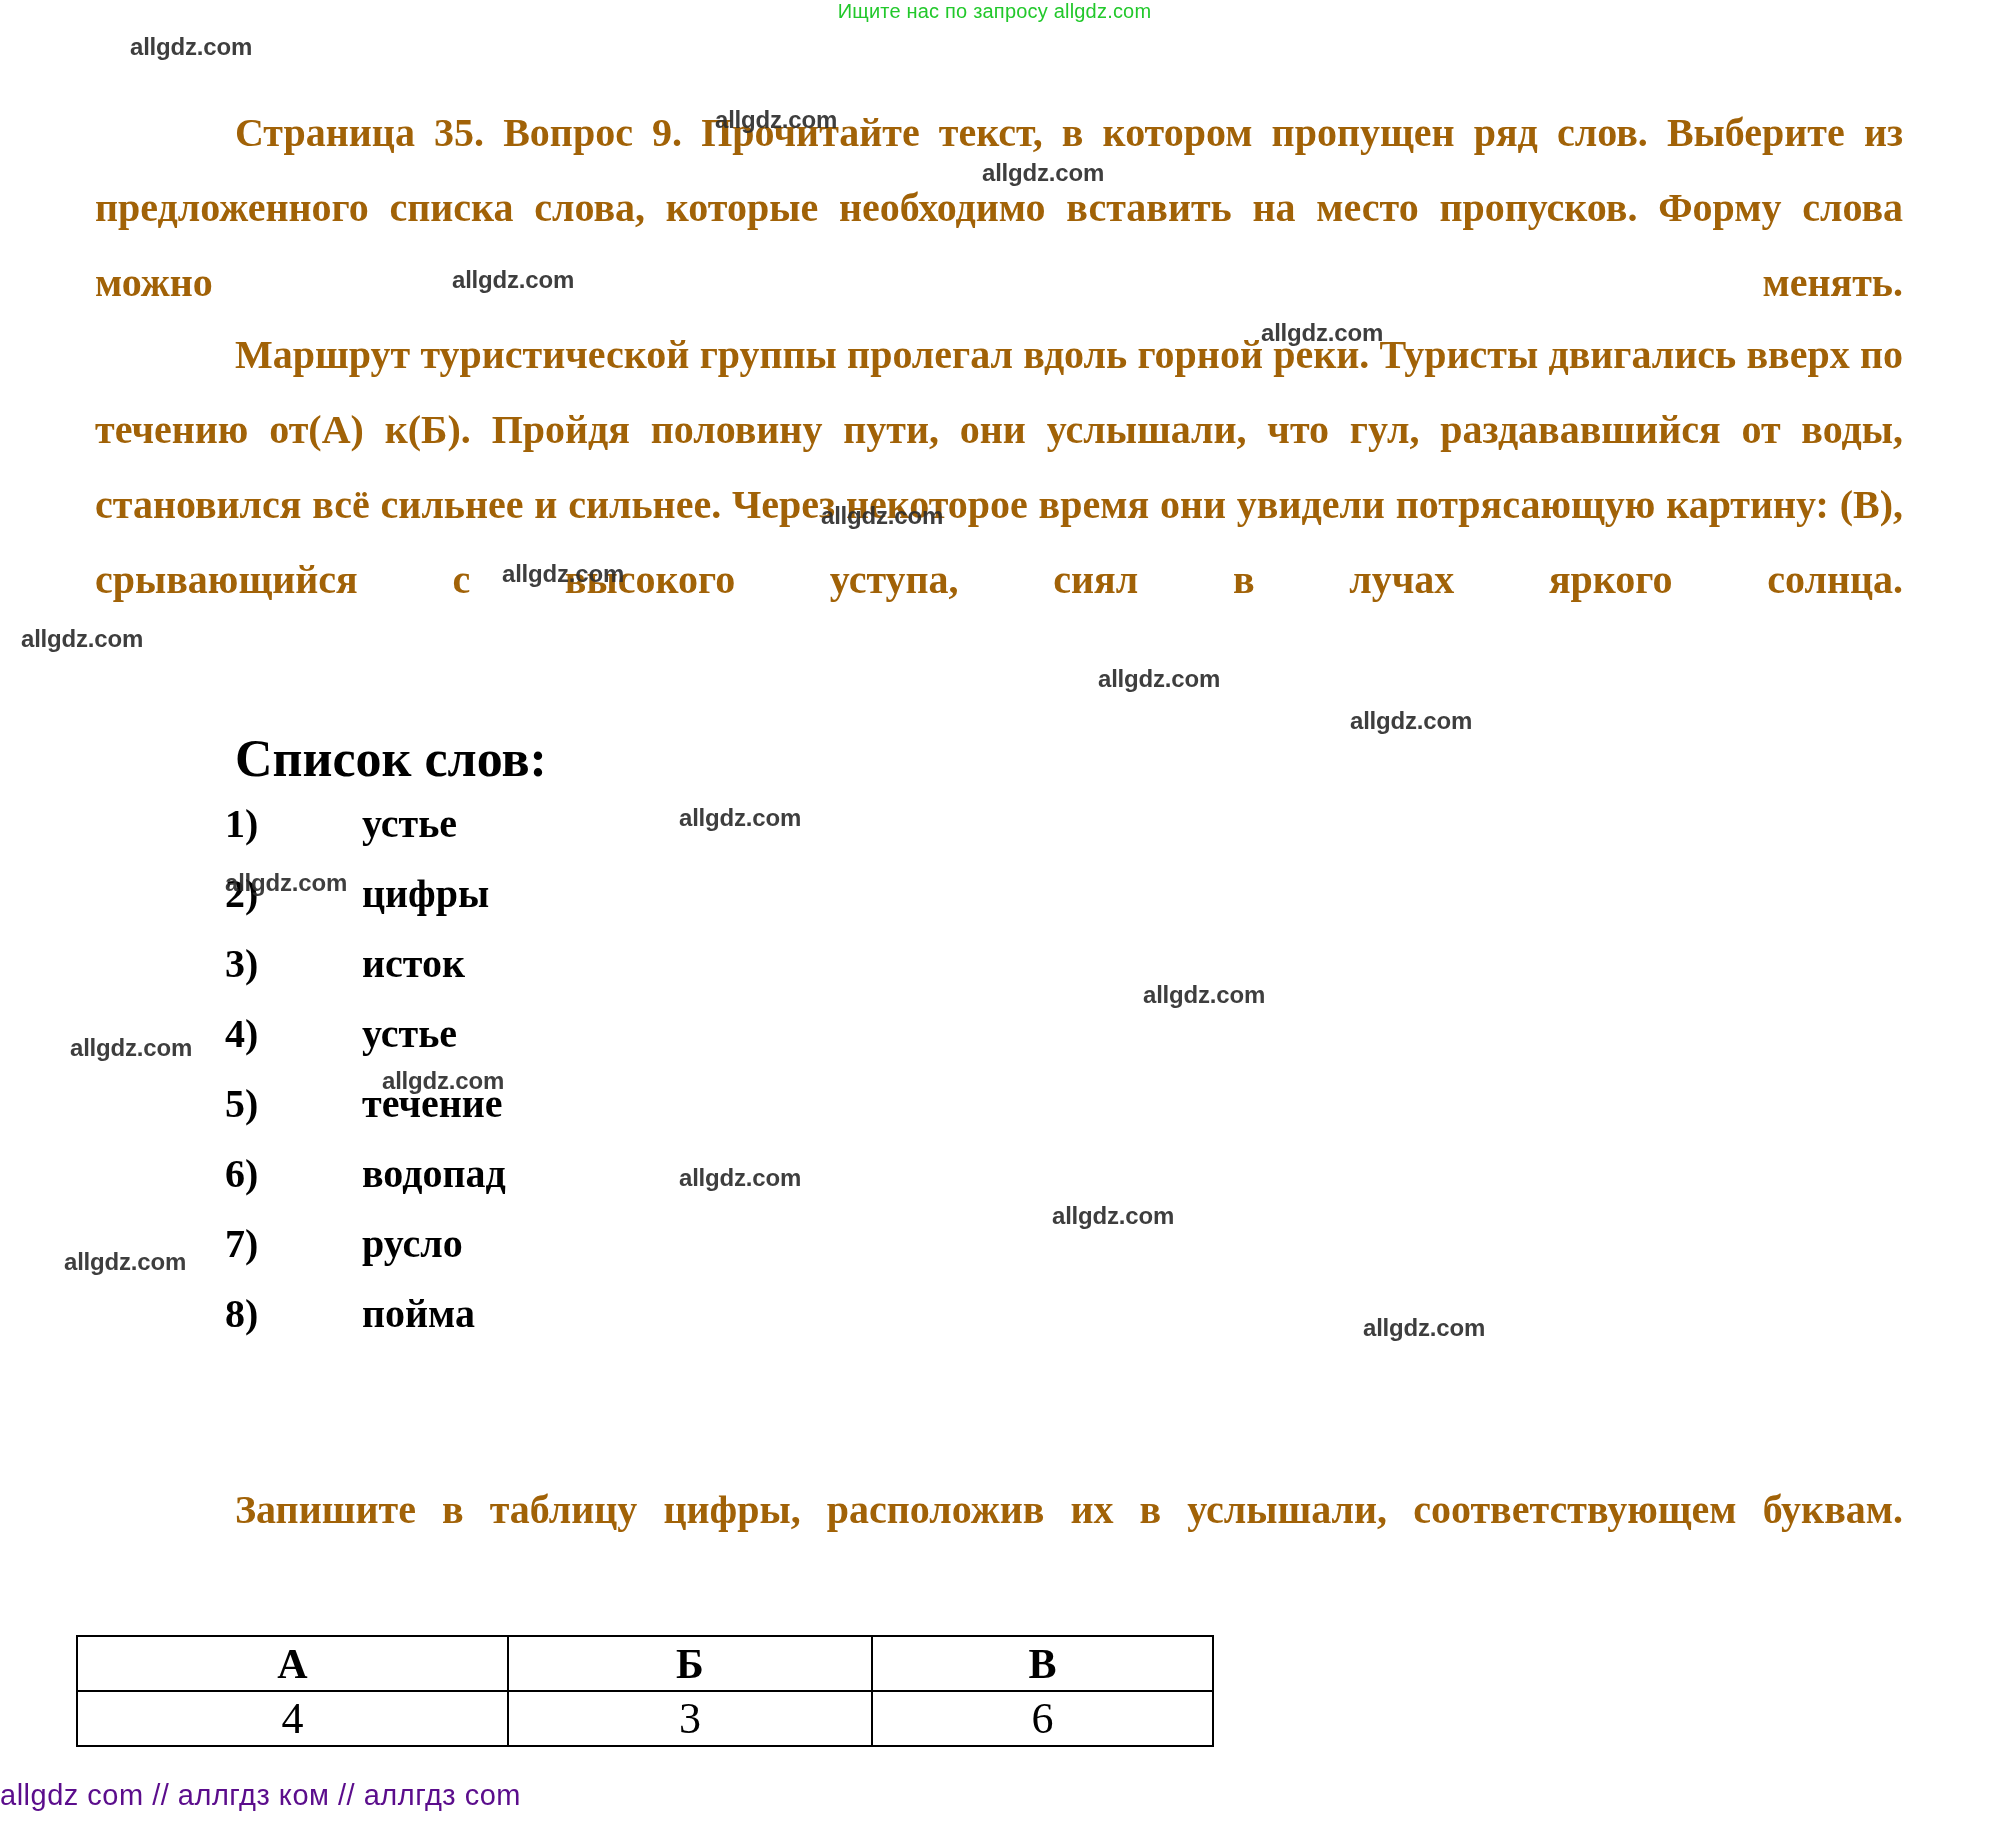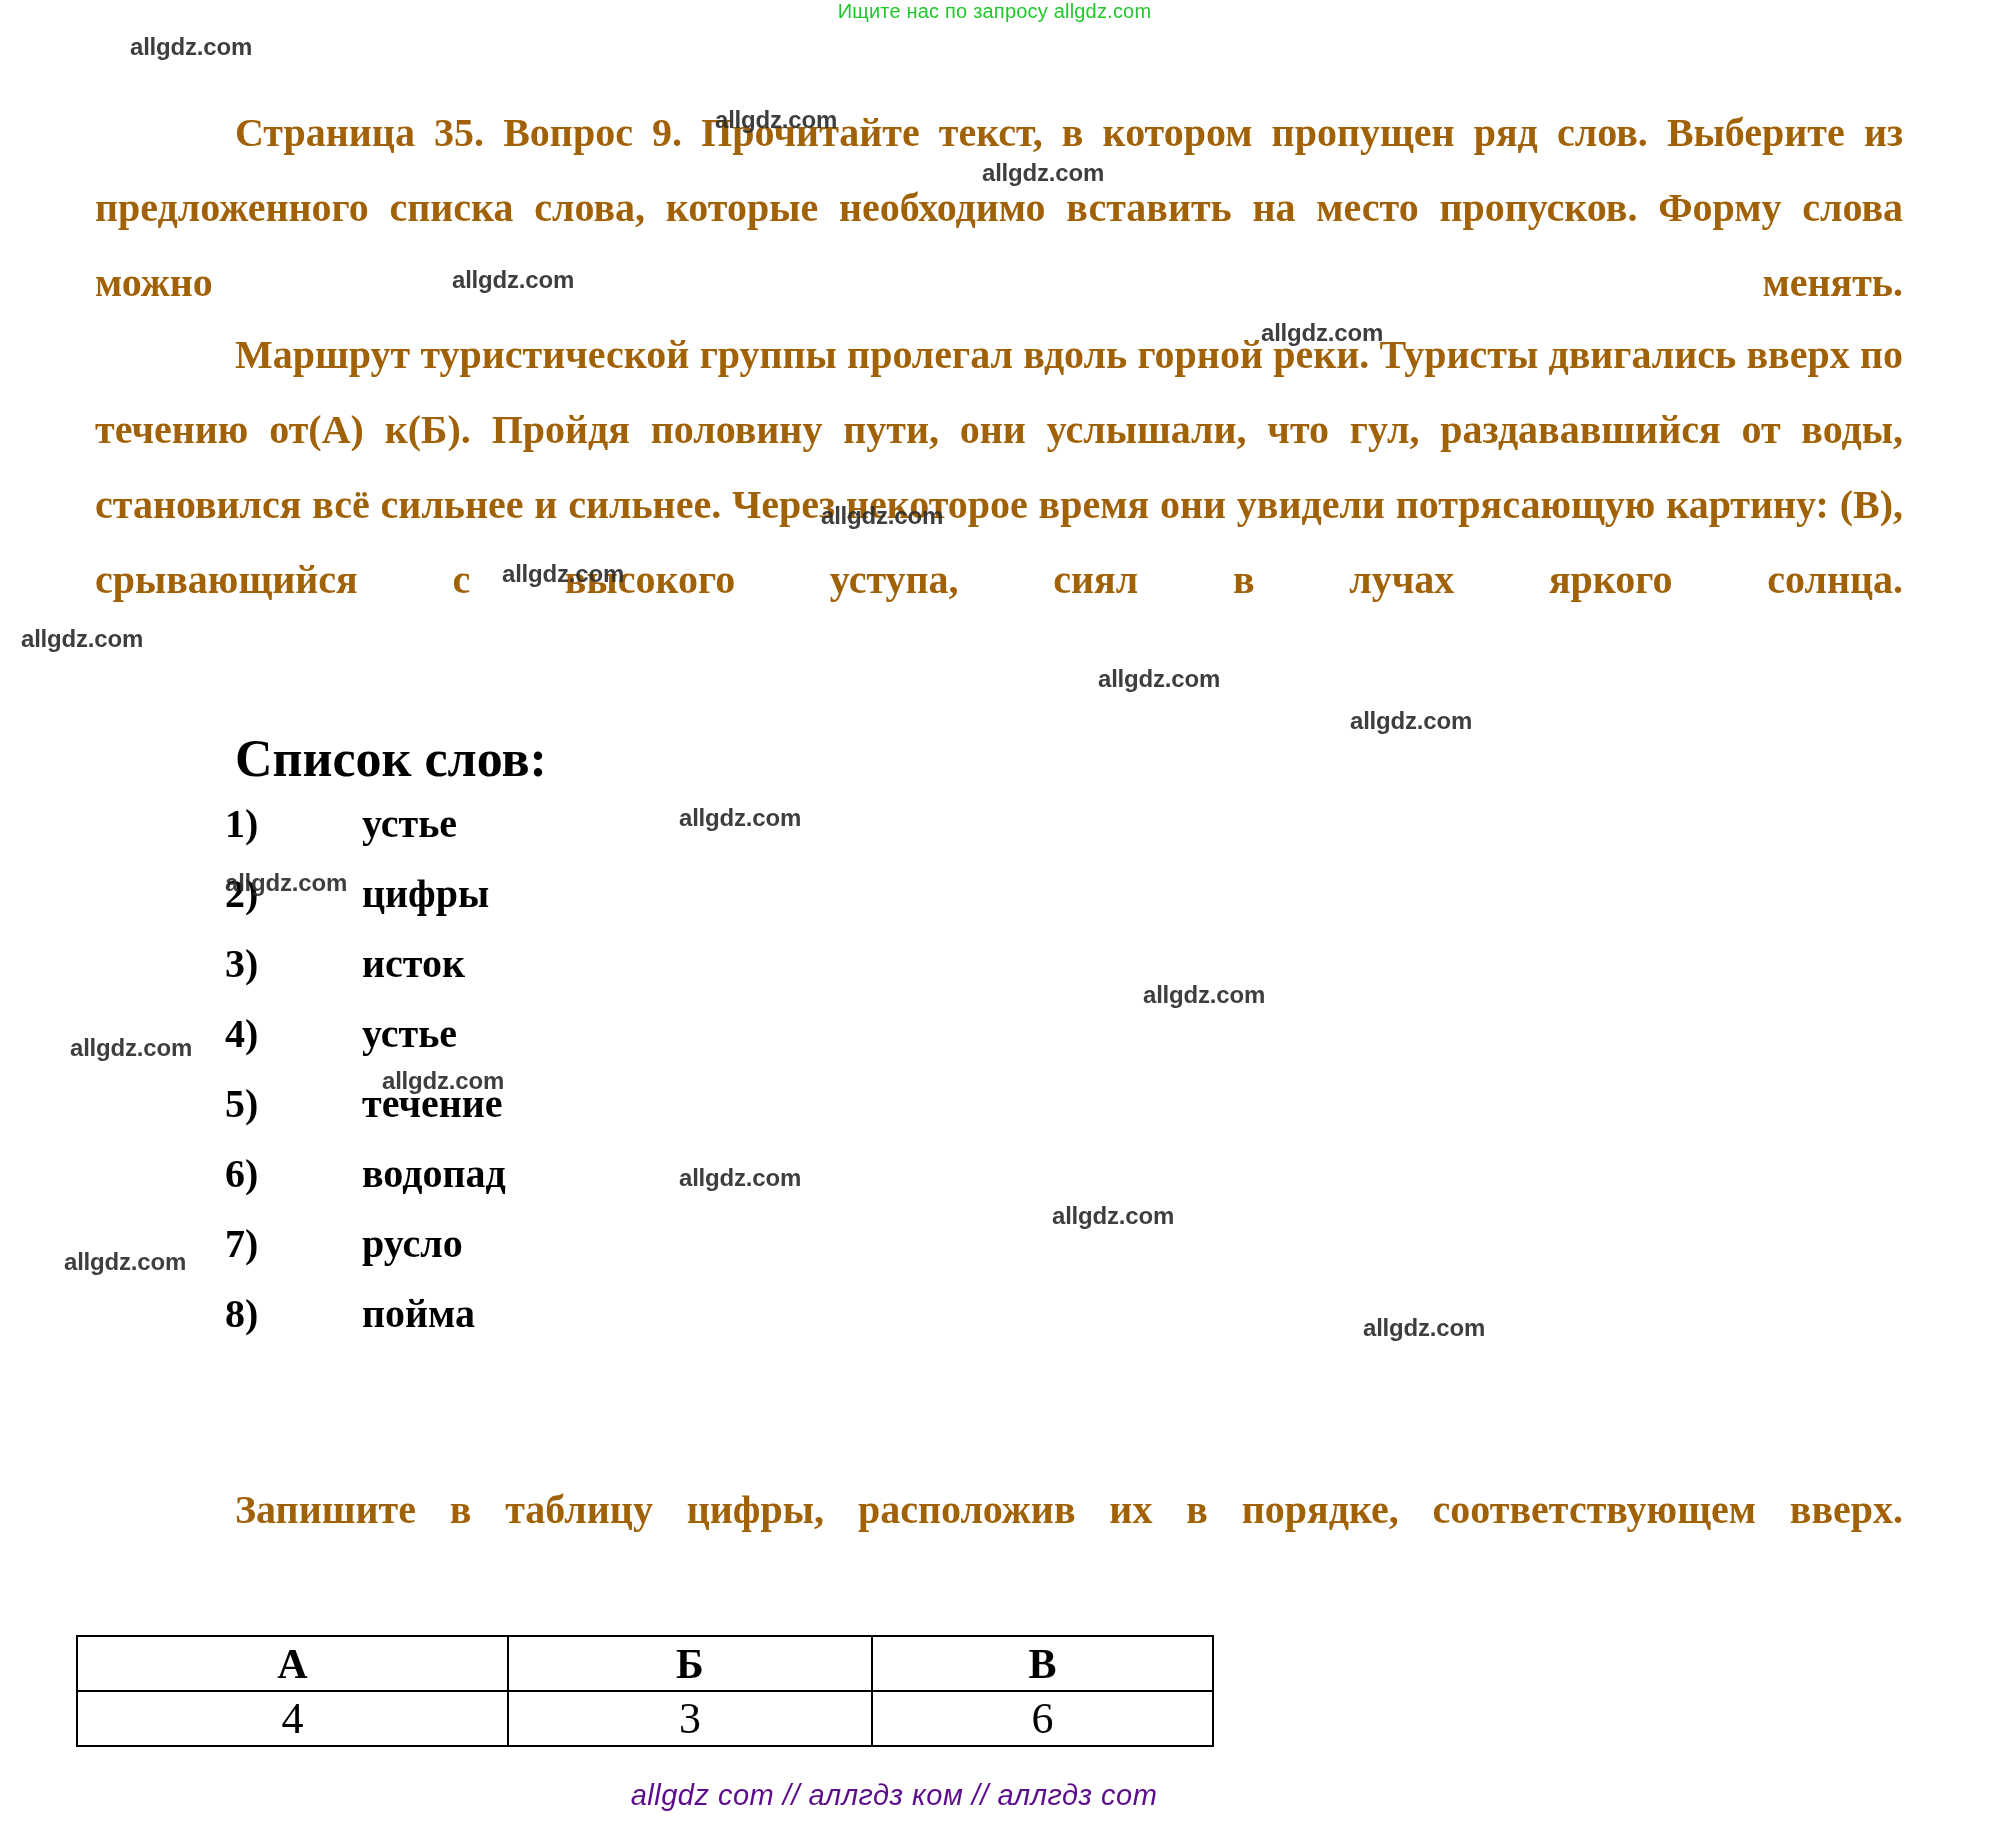--- a/index.html
+++ b/index.html
@@ -146,26 +146,25 @@
   .answer-table col.c1 { width: 431px; }
   .answer-table col.c2 { width: 364px; }
   .answer-table col.c3 { width: 341px; }
 
   
   .footer {
     position: absolute;
     left: 0;
     top: 1779px;
     width: 1788px;
-    text-align: center;
+    text-align: left;
     font-family: "Liberation Sans", "DejaVu Sans", sans-serif;
     font-size: 29px;
     color: #5b0d8c;
     letter-spacing: 0.5px;
-    font-style: italic;
   }
 </style>
 </head>
 <body>
 
 <div class="banner-wrap">
   <div class="top-banner" style="color: rgb(34, 200, 43);">Ищите нас по запросу allgdz.com</div>
 </div>
 
 <div class="doc">
@@ -204,21 +203,21 @@
     <div class="word-row">
       <span class="word-num">7)</span>
       <span class="word-text">русло</span>
     </div>
     <div class="word-row">
       <span class="word-num">8)</span>
       <span class="word-text">пойма</span>
     </div>
   </div>
 
-  <div class="para p3">Запишите в таблицу цифры, расположив их в порядке, соответствующем вверх.</div>
+  <div class="para p3">Запишите в таблицу цифры, расположив их в услышали, соответствующем буквам.</div>
 
   <table class="answer-table">
     <colgroup>
       <col class="c1">
         <col class="c2">
         <col class="c3">
     </colgroup>
     <tbody>
         <tr>
       <th>А</th>

